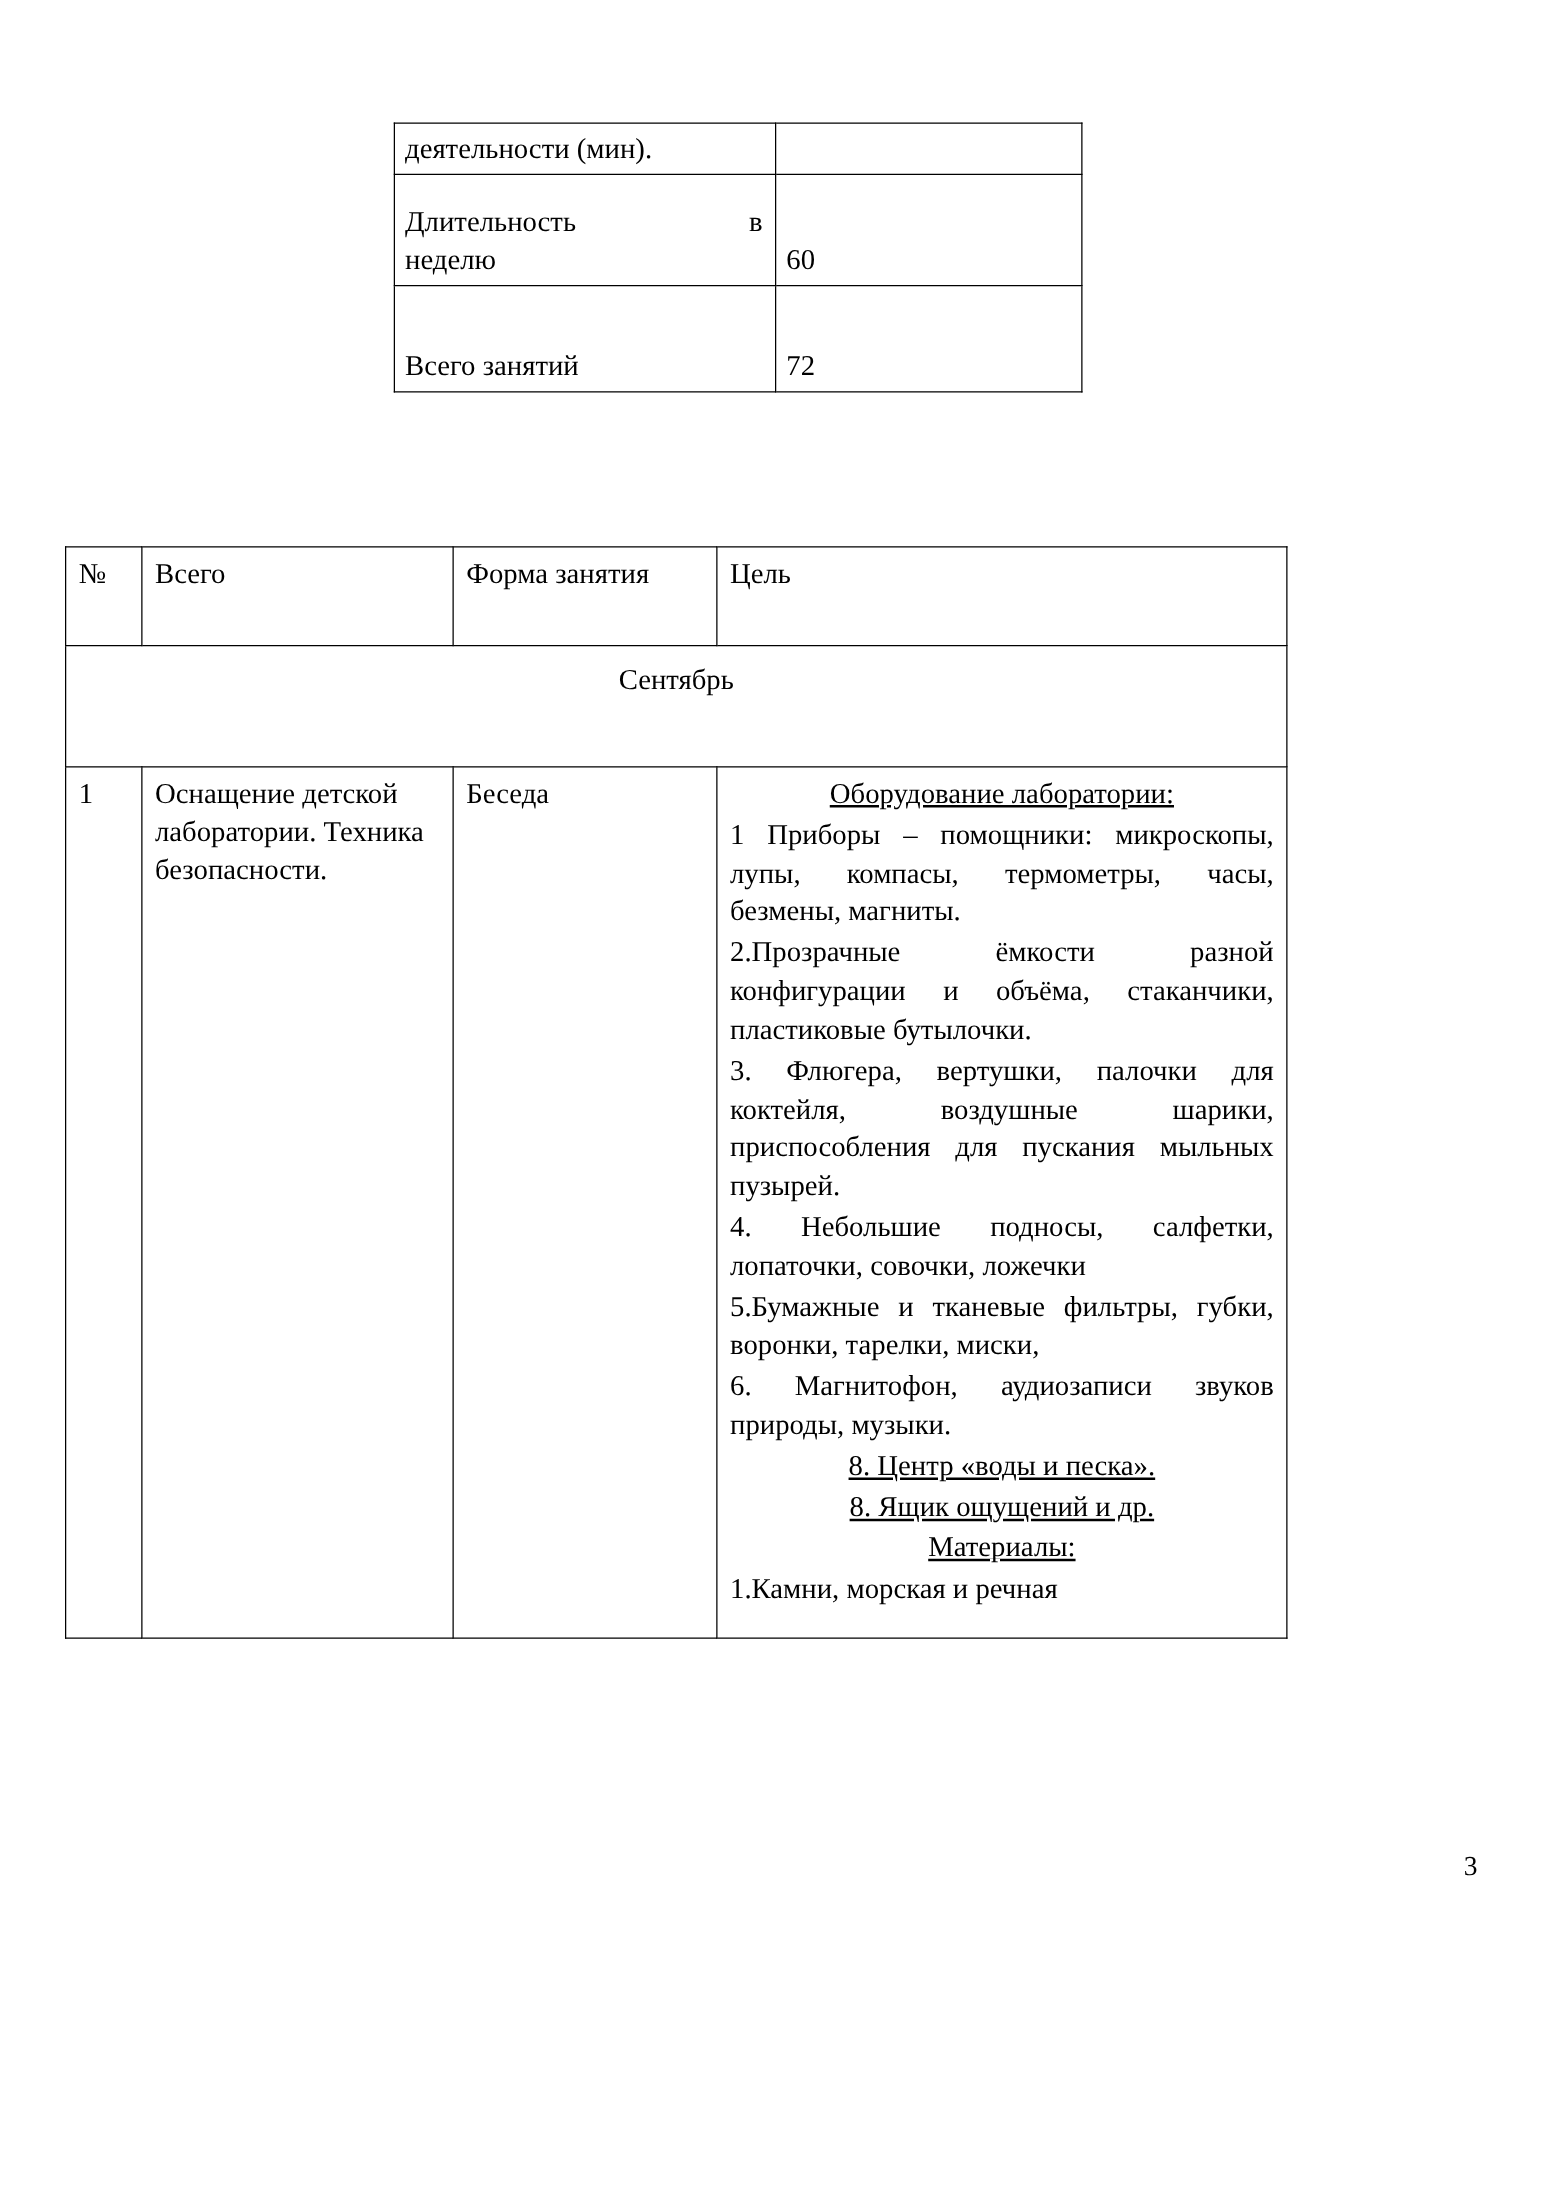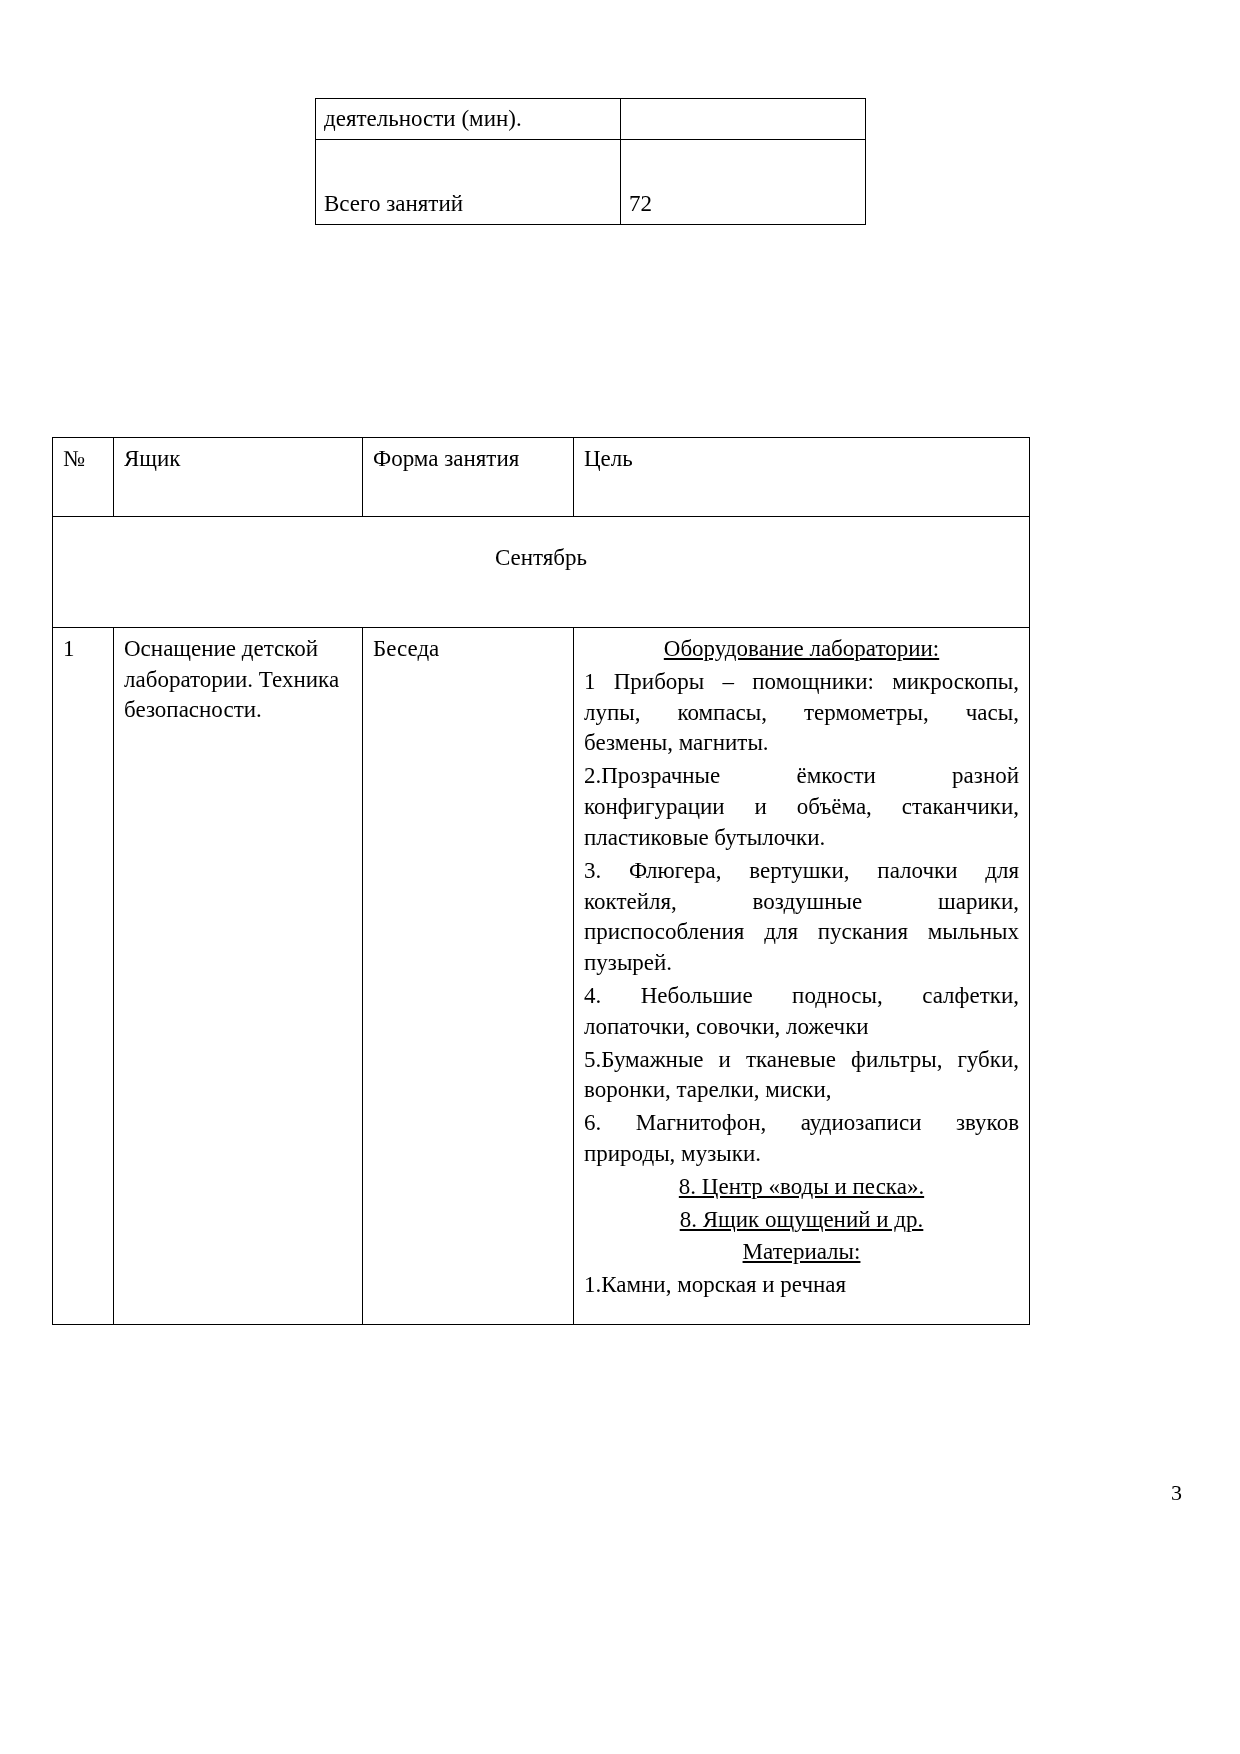--- a/index.html
+++ b/index.html
@@ -81,21 +81,21 @@
   }
   .col-num   { width: 40px; }
   .col-theme { width: 228px; }
   .col-form  { width: 190px; }
   .col-goal  { width: 435px; }
 
   .plan-table tr.head-row td { height: 64px; }
   .plan-table tr.month-row td {
     height: 76px;
     text-align: center;
-    padding-top: 26px;
+    padding-top: 12px;
   }
   .month-label { display: block; }
 
   .goal-cell p {
     margin: 0 0 2px 0;
     text-align: justify;
     text-justify: inter-word;
     line-height: 1.34;
   }
   .goal-cell p:last-child { margin-bottom: 15px; }
@@ -120,37 +120,49 @@
   <table class="top-table">
     <tbody>
       <tr class="r-short">
         <td class="label">
           <span>деятельности (мин).</span>
         </td>
         <td class="value">
           <span></span>
         </td>
       </tr>
+      <tr class="r-two">
+        <td class="label">
+          <span class="label-split">
+            <span>Длительность</span>
+            <span class="w-right">в</span>
+          </span>
+          <span class="lbl-second-line">неделю</span>
+        </td>
+        <td class="value">
+          <span>60</span>
+        </td>
+      </tr>
       <tr class="r-tall">
         <td class="label">
           <span>Всего занятий</span>
         </td>
         <td class="value">
           <span>72</span>
         </td>
       </tr>
     </tbody>
   </table>
 
 
   <table class="plan-table">
     <tbody>
       <tr class="head-row">
         <td class="col-num">№</td>
-        <td class="col-theme">Ящик</td>
+        <td class="col-theme">Всего</td>
         <td class="col-form">Форма занятия</td>
         <td class="col-goal">Цель</td>
       </tr>
       <tr class="month-row">
         <td colspan="4">
           <span class="month-label">Сентябрь</span>
         </td>
       </tr>
       <tr class="body-row">
         <td class="col-num num-cell">1</td>

